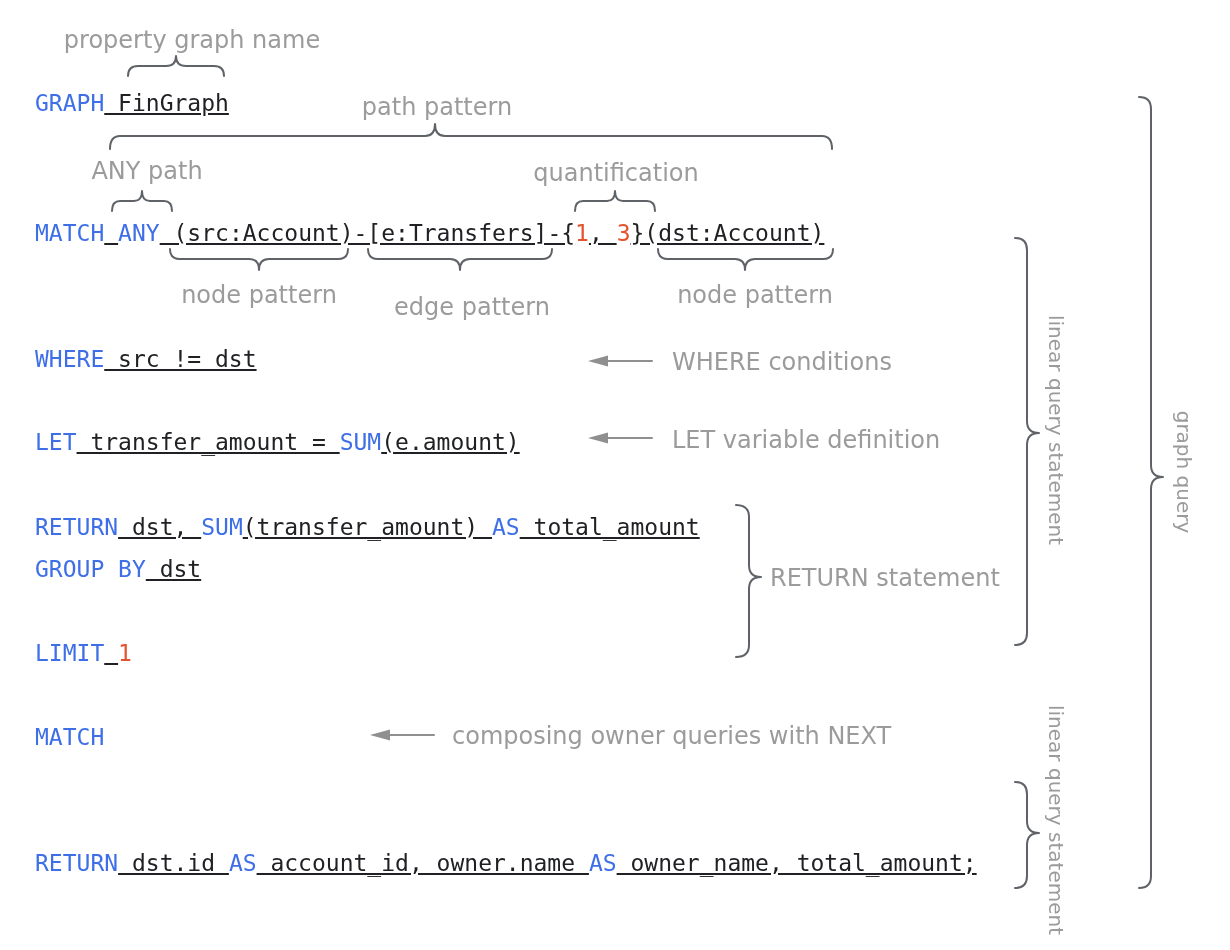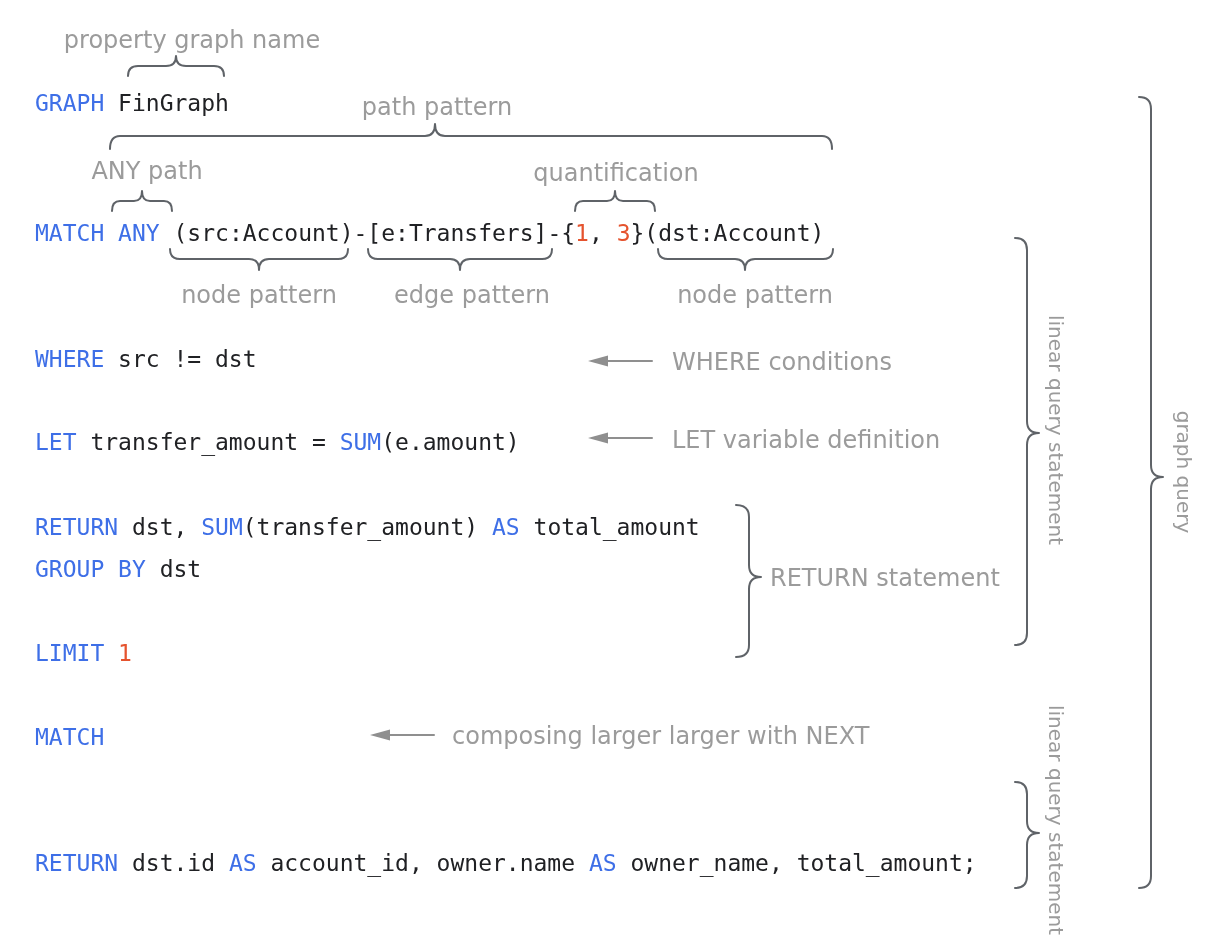--- a/index.html
+++ b/index.html
@@ -17,21 +17,21 @@
     font-family:"DejaVu Sans", sans-serif;
   }
   .code{
     position:absolute;left:35px;
     font-family:"DejaVu Sans Mono", monospace;
     font-size:23px;line-height:24px;
     color:var(--code);white-space:pre;
   }
   .code .kw{color:var(--kw);}
   .code .num{color:var(--num);}
-  .code .pl{color:var(--code);}
+  .code .pl{color:var(--code);text-decoration:underline;}
   .lbl{
     position:absolute;
     font-size:24px;line-height:24px;color:var(--label);white-space:nowrap;
   }
   .lbl.centered{transform:translateX(-50%);}
   .vlbl{
     position:absolute;
     font-size:20px;color:var(--label);white-space:nowrap;
     writing-mode:vertical-rl;
     transform:translate(-50%,-50%);
@@ -54,26 +54,26 @@
   <div class="code" style="top:557px"><span class="kw">GROUP BY</span><span class="pl"> dst</span></div>
   <div class="code" style="top:641px"><span class="kw">LIMIT</span><span class="pl"> </span><span class="num">1</span></div>
   <div class="code" style="top:725px"><span class="kw">MATCH</span></div>
   <div class="code" style="top:851px"><span class="kw">RETURN</span><span class="pl"> dst.id </span><span class="kw">AS</span><span class="pl"> account_id, owner.name </span><span class="kw">AS</span><span class="pl"> owner_name, total_amount;</span></div>
 
   <div class="lbl centered" style="left:192px;top:28px">property graph name</div>
   <div class="lbl centered" style="left:437px;top:95px">path pattern</div>
   <div class="lbl centered" style="left:147px;top:159px">ANY path</div>
   <div class="lbl centered" style="left:616px;top:161px">quantification</div>
   <div class="lbl centered" style="left:259px;top:283px">node pattern</div>
-  <div class="lbl centered" style="left:472px;top:283px">edge pattern</div>
+  <div class="lbl centered" style="left:472px;top:295px">edge pattern</div>
   <div class="lbl centered" style="left:755px;top:283px">node pattern</div>
   <div class="lbl" style="left:672px;top:350px">WHERE conditions</div>
   <div class="lbl" style="left:672px;top:428px">LET variable definition</div>
   <div class="lbl" style="left:770px;top:566px">RETURN statement</div>
-  <div class="lbl" style="left:452px;top:724px">composing larger larger with NEXT</div>
+  <div class="lbl" style="left:452px;top:724px">composing owner queries with NEXT</div>
 
   <div class="vlbl" style="left:1056px;top:430px">linear query statement</div>
   <div class="vlbl" style="left:1184px;top:472px">graph query</div>
   <div class="vlbl" style="left:1056px;top:820px">linear query statement</div>
 
   <svg id="overlay" width="1230" height="950" viewBox="0 0 1230 950">
 
     <path class="brace" d="M128,76 Q128,66 138,66 L166,66 Q176,66 176,56 Q176,66 186,66 L214,66 Q224,66 224,76"></path>
 
     <path class="brace" d="M110,149 Q110,136 120,136 L425,136 Q435,136 435,124 Q435,136 445,136 L822,136 Q832,136 832,149"></path>

